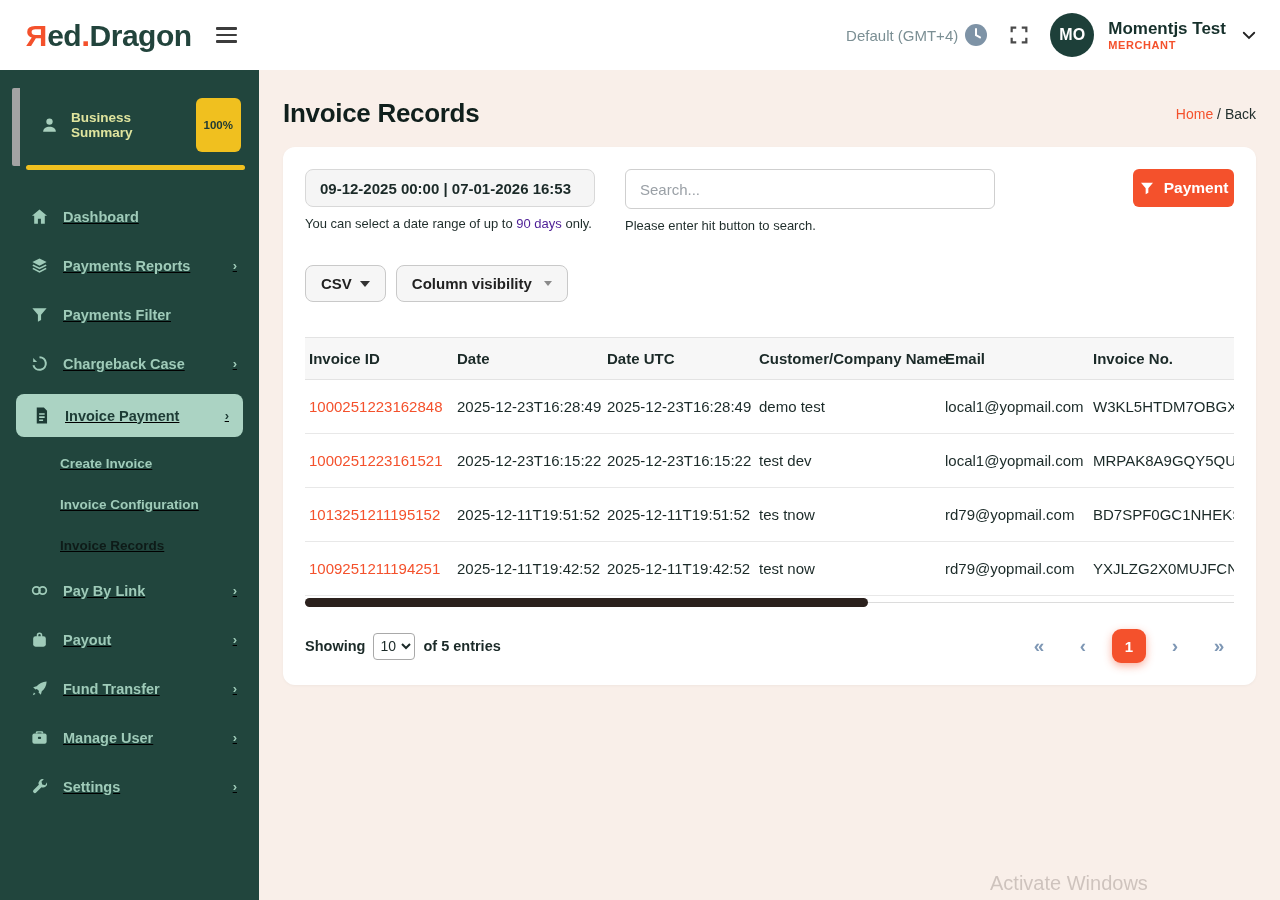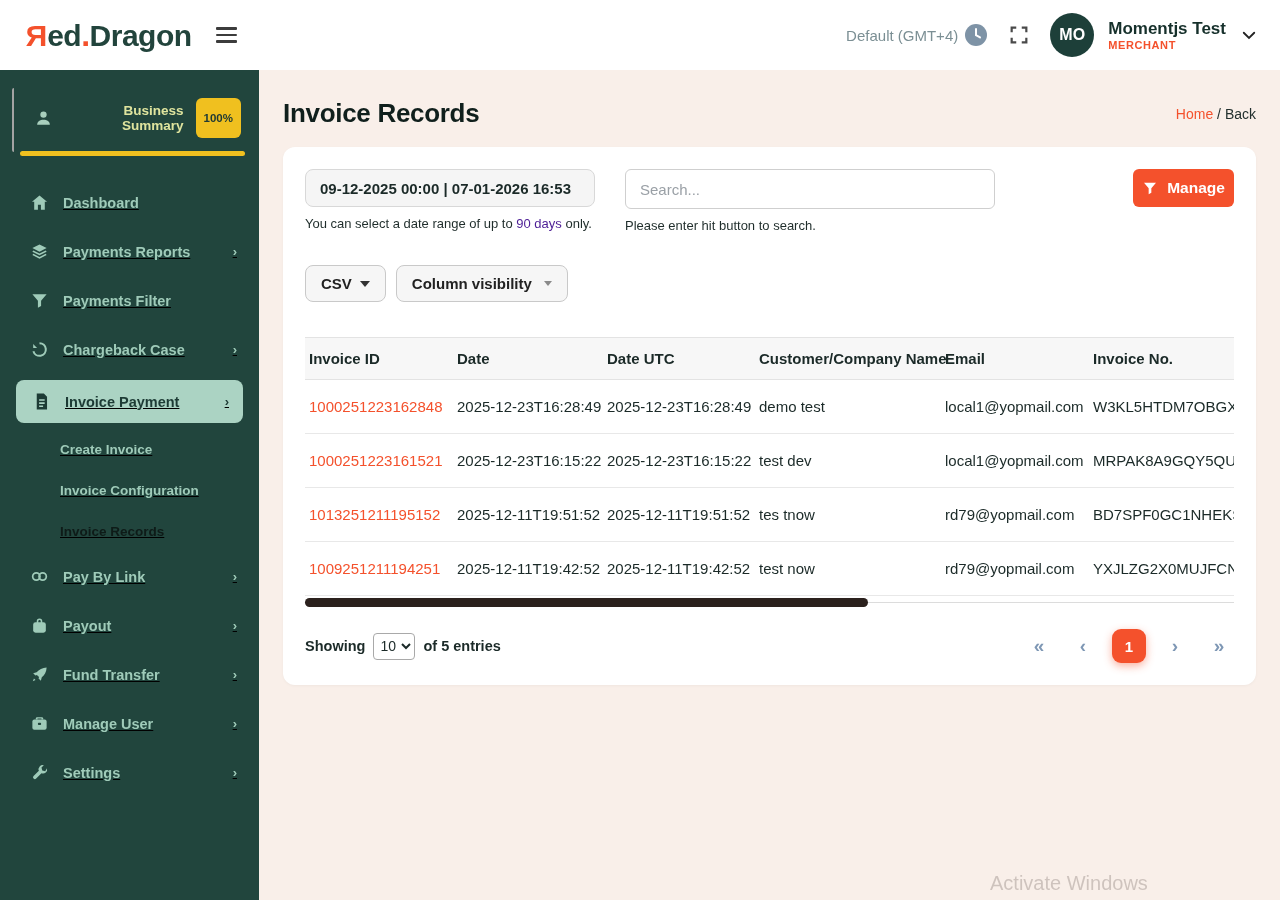--- a/index.html
+++ b/index.html
@@ -18,24 +18,24 @@
   .tz-clock { margin-left:-8px; display:flex; align-items:center; }
   .fs-icon { margin:0 6px; display:flex; align-items:center; cursor:pointer; }
   .avatar { width:44px; height:44px; border-radius:50%; background:#1d3f39; color:#ffffff; display:flex; align-items:center; justify-content:center; font-size:16px; font-weight:700; }
   .user-block { display:flex; flex-direction:column; line-height:1.25; }
   .user-name { color:#16302b; font-size:17px; font-weight:700; }
   .user-role { color:#f4512c; font-size:11px; font-weight:700; letter-spacing:0.6px; }
   .user-caret { display:flex; align-items:center; cursor:pointer; }
 
   
   .sidebar { position:fixed; top:70px; left:0; width:259px; height:830px; background:#21453d; padding-top:16px; overflow:hidden; }
-  .biz-summary { position:relative; margin:2px 12px 0 12px; padding:10px 6px 14px 6px; border-left:2px solid #a3a3a3; border-radius:2px;text-align:right; }
+  .biz-summary { position:relative; margin:2px 12px 0 12px; padding:10px 6px 14px 6px; border-left:8px solid #a3a3a3; border-radius:2px; }
   .biz-row { display:flex; align-items:center; gap:12px; padding-left:14px; cursor:pointer; }
   .biz-label { color:#dfe49e; font-size:13.5px; font-weight:700; }
-  .biz-badge { background:#f0c01f; color:#203a34; font-size:11.5px; font-weight:700; padding:14px 8px; border-radius:6px; }
+  .biz-badge { background:#f0c01f; color:#203a34; font-size:11.5px; font-weight:700; padding:21px 8px; border-radius:6px; }
   .biz-progress { position:absolute; left:6px; right:2px; bottom:-4px; height:5px; background:#f0c01f; border-radius:3px; }
   .nav { margin-top:26px; display:flex; flex-direction:column;text-decoration:underline; }
   .nav-item { display:flex; align-items:center; gap:14px; color:#9fcbb9; padding:15px 22px 15px 30px; font-size:14.5px; font-weight:600; cursor:pointer; }
   .nav-item .chev { margin-left:auto; font-weight:700; font-size:13px; }
   .nav-item.active { background:#abd3c3; color:#1d3b35; margin:6px 16px; padding:12px 14px 12px 16px; border-radius:8px; }
   .nav-icon { width:19px; height:19px; flex:0 0 19px; display:flex; align-items:center; justify-content:center; }
   .submenu { display:flex; flex-direction:column; }
   .submenu-item { color:#9fcbb9; font-size:13.5px; font-weight:600; padding:13px 0 13px 60px; cursor:pointer; }
   .submenu-item.active { color:#0e1b18; font-weight:800; }
 
@@ -267,21 +267,21 @@
         </div>
       </div>
       <div class="field-block search-block">
         <input class="search-input" type="text" placeholder="Search..." style="">
         <div class="hint">Please enter hit button to search.</div>
       </div>
       <button class="filter-btn">
         <svg width="16" height="16" viewBox="0 0 24 24" fill="#ffffff">
             <path d="M3 4h18l-7 8.2V19l-4 2.2v-9z"></path>
           </svg>
-        <span>Manage</span>
+        <span>Payment</span>
       </button>
     </div>
 
     <div class="export-row">
       <button class="tool-btn">
         <span>CSV</span>
         <span class="caret-solid"></span>
       </button>
       <button class="tool-btn">
         <span>Column visibility</span>

